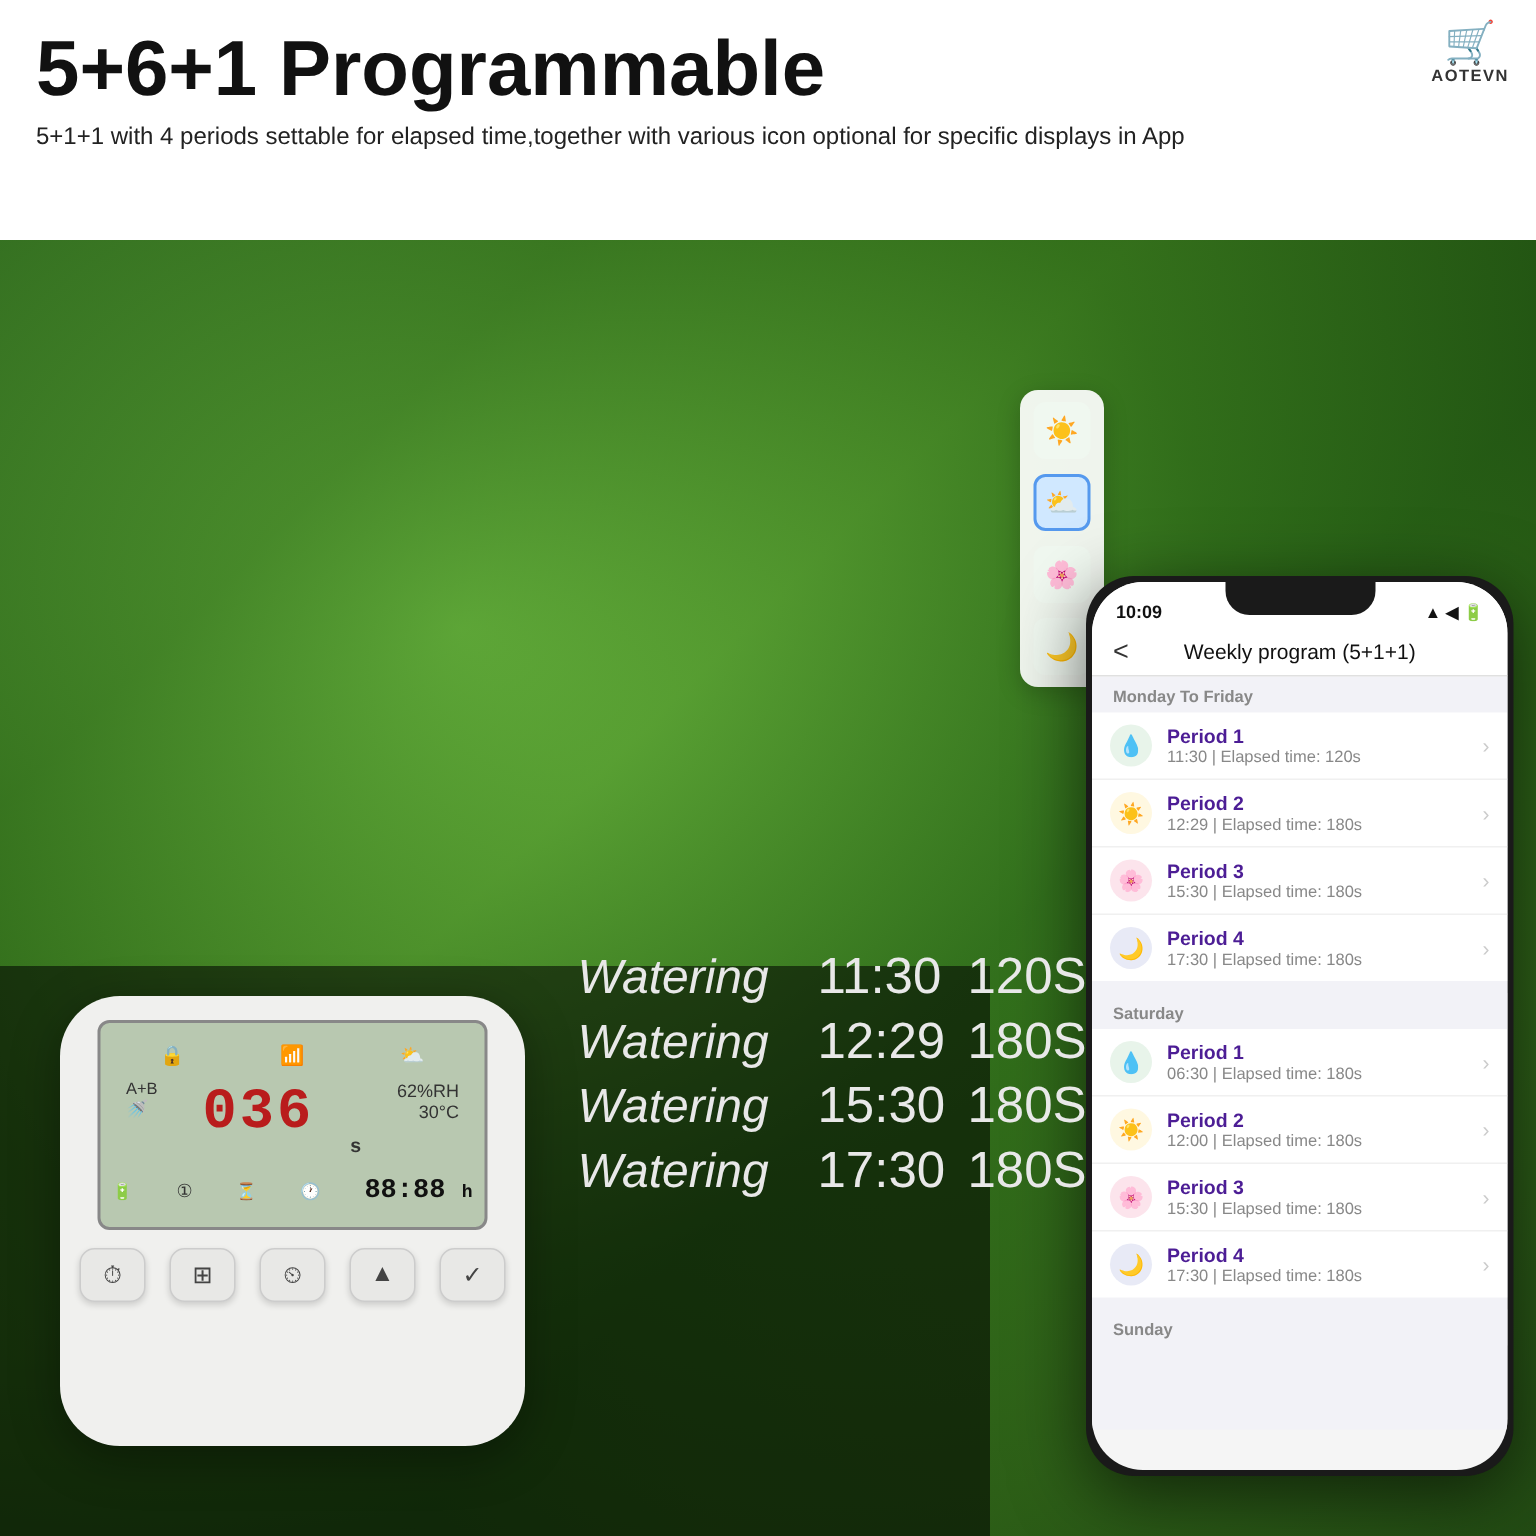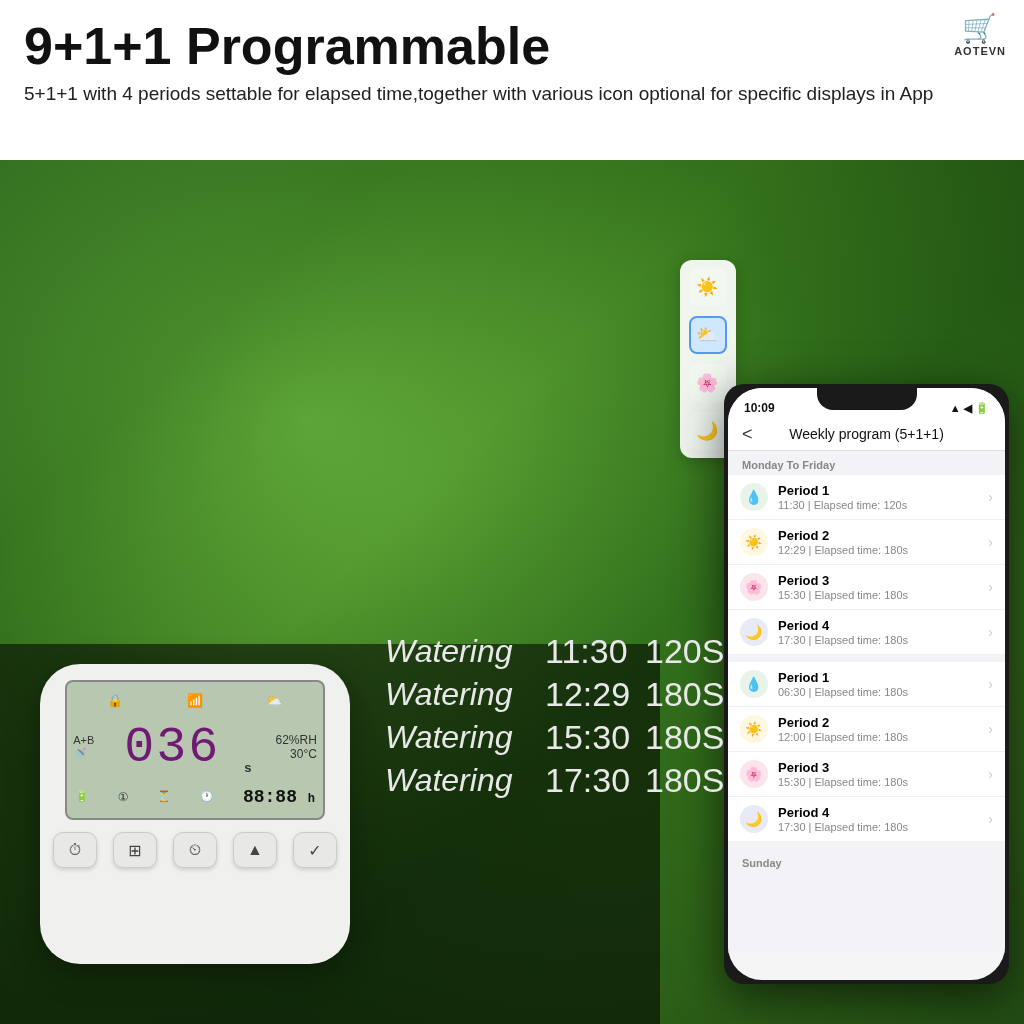--- a/index.html
+++ b/index.html
@@ -19,21 +19,21 @@
       position: relative;
       z-index: 10;
     }
     .header-title {
       font-size: 52px;
       font-weight: 900;
       color: #111;
       line-height: 1.1;
     }
     .header-subtitle {
-      font-size: 19px;
+      font-size: 16px;
       color: #222;
       line-height: 1.4;
       margin-top: 6px;
     }
     .logo-area {
       position: absolute;
       top: 12px;
       right: 18px;
       display: flex;
       flex-direction: column;
@@ -115,28 +115,28 @@
       display: flex;
       justify-content: space-around;
       align-items: center;
       font-size: 13px;
       color: #333;
       padding-bottom: 2px;
     }
     .screen-main-row {
       grid-column: 1/-1;
       display: flex;
-      align-items: center;
+      align-items: flex-start;
       justify-content: center;
       gap: 24px;
     }
     .screen-big-num {
-      font-size: 50px;
-      font-weight: 400;
-      color: #701a75;
+      font-size: 38px;
+      font-weight: 700;
+      color: #b91c1c;
       font-family: 'Courier New', monospace;
       letter-spacing: 2px;
     }
     .screen-unit {
       font-size: 13px;
       color: #333;
       font-weight: bold;
       align-self: flex-end;
       margin-bottom: 4px;
     }
@@ -214,21 +214,21 @@
     
     .phone-container {
       position: absolute;
       bottom: 0;
       right: 10px;
       width: 290px;
       height: 640px;
     }
     .phone-body {
       background: #1a1a1a;
-      border-radius: 20px;
+      border-radius: 32px;
       width: 285px;
       height: 600px;
       position: relative;
       box-shadow: 0 12px 48px rgba(0,0,0,0.6);
       overflow: hidden;
     }
     .phone-notch {
       position: absolute;
       top: 0;
       left: 50%;
@@ -313,21 +313,21 @@
       border-radius: 50%;
       background: #e8f4ea;
       display: flex;
       align-items: center;
       justify-content: center;
       font-size: 14px;
       margin-right: 10px;
       flex-shrink: 0;
     }
     .period-info { flex: 1; }
-    .period-name { font-size: 13px; font-weight: 600; color: #000000; }
+    .period-name { font-size: 13px; font-weight: 600; color: #4c1d95; }
     .period-detail { font-size: 11px; color: #888; margin-top: 1px; }
     .period-chevron { font-size: 14px; color: #ccc; }
 
     
     .icon-strip {
       position: absolute;
       left: 680px;
       top: 100px;
       width: 56px;
       background: rgba(255,255,255,0.92);
@@ -356,21 +356,21 @@
 
   </style>
 </head>
 <body>
 
 <div class="header-section">
   <div class="logo-area">
     <span class="logo-icon">🛒</span>
     <span class="logo-text">AOTEVN</span>
   </div>
-  <h1 class="header-title">9+1+1 Programmable</h1>
+  <h1 class="header-title">5+6+1 Programmable</h1>
   <p class="header-subtitle">5+1+1 with 4 periods settable for elapsed time,together with various icon optional for specific displays in App</p>
 </div>
 
 <div class="bg-section">
   <div class="plant-overlay"></div>
   <div class="dark-overlay"></div>
 
   <div class="device-container">
     <div class="device-body">
       <div class="device-screen">
@@ -468,20 +468,21 @@
             <div class="period-item">
               <div class="period-icon" style="background:#e8eaf6;">🌙</div>
               <div class="period-info">
                 <div class="period-name">Period 4</div>
                 <div class="period-detail">17:30  |  Elapsed time: 180s</div>
               </div>
               <span class="period-chevron">›</span>
             </div>
           </div>
 
+          <div class="section-header">Saturday</div>
           <div class="period-list">
             <div class="period-item">
               <div class="period-icon" style="background:#e8f4ea;">💧</div>
               <div class="period-info">
                 <div class="period-name">Period 1</div>
                 <div class="period-detail">06:30  |  Elapsed time: 180s</div>
               </div>
               <span class="period-chevron">›</span>
             </div>
             <div class="period-item">

